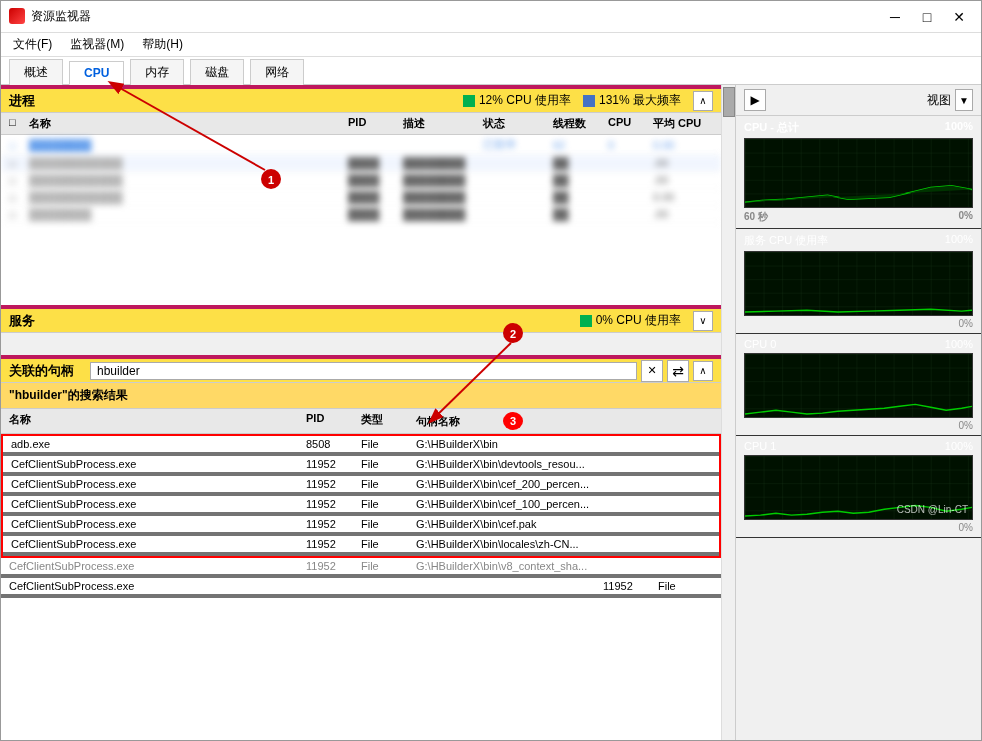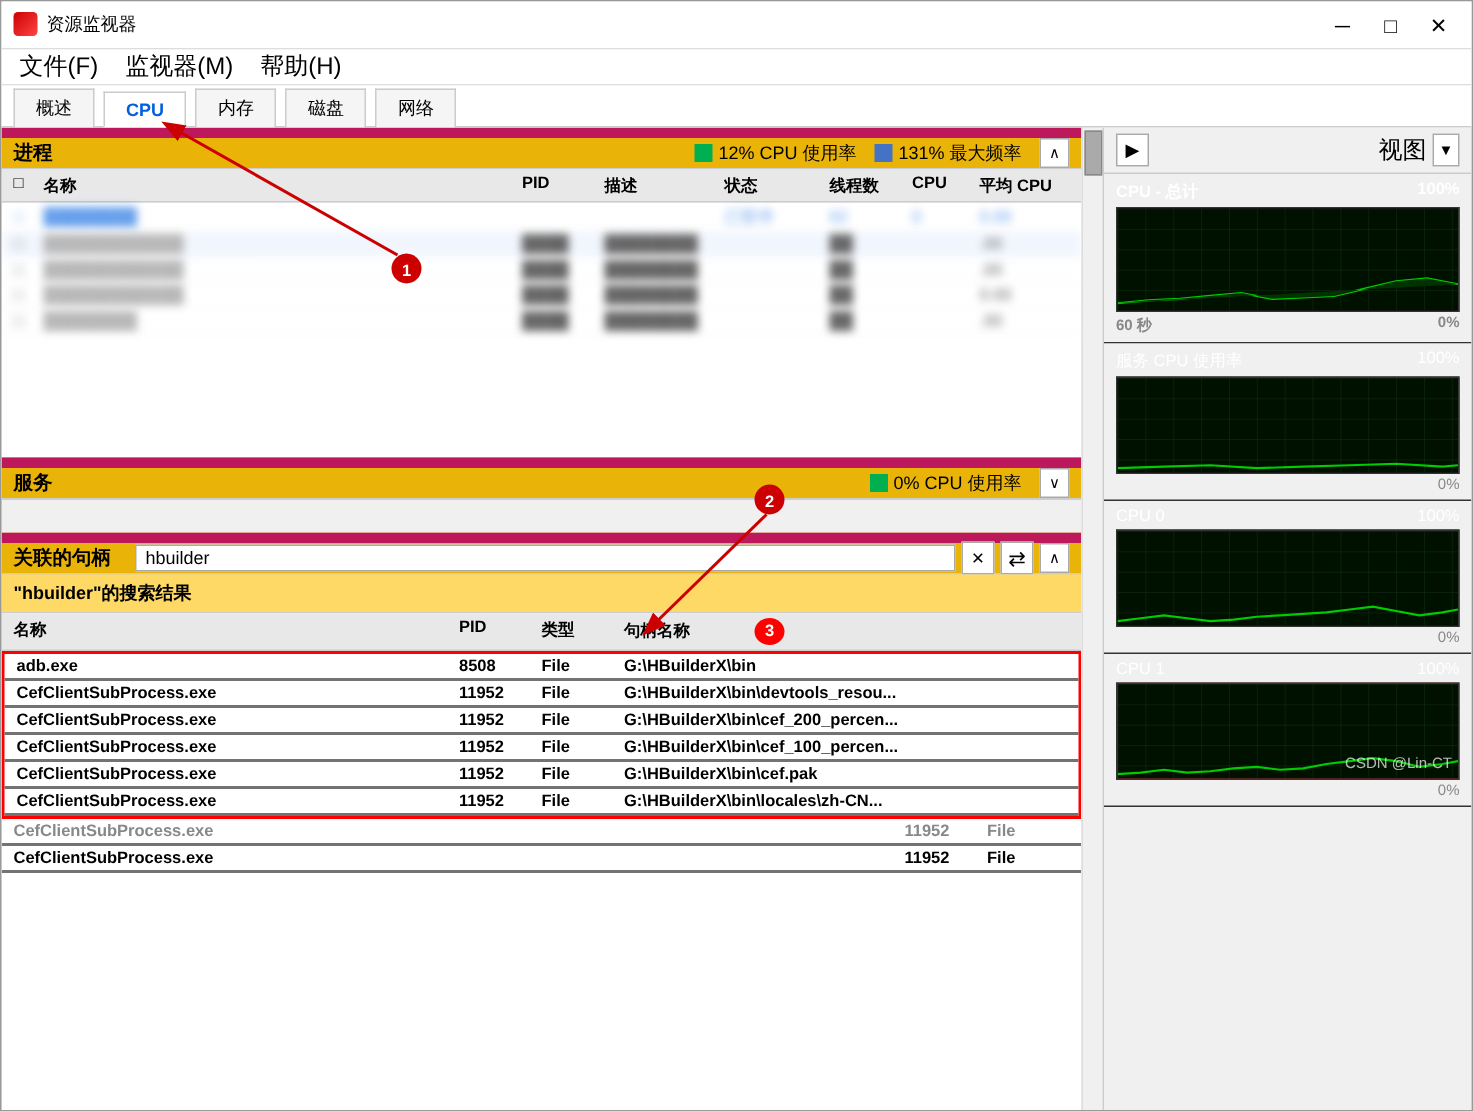--- a/index.html
+++ b/index.html
@@ -7,32 +7,32 @@
 
     .window { width: 982px; height: 741px; background: #f0f0f0; border: 1px solid #999; display: flex; flex-direction: column; }
 
     .title-bar { background: #fff; height: 32px; display: flex; align-items: center; padding: 0 8px; border-bottom: 1px solid #ddd; justify-content: space-between; }
     .title-bar-left { display: flex; gap: 6px; font-size: 12px; }
     .title-bar-icon { width: 16px; height: 16px; background: #e05; border-radius: 2px; }
     .title-bar-controls { display: flex; gap: 4px; }
     .title-btn { width: 28px; height: 22px; border: none; background: transparent; cursor: pointer; font-size: 14px; display: flex; align-items: center; justify-content: center; }
 
     .menu-bar { background: #fff; height: 24px; display: flex; align-items: center; padding: 0 4px; border-bottom: 1px solid #ddd; gap: 2px; }
-    .menu-item { padding: 2px 8px; cursor: pointer; font-size: 16px; }
+    .menu-item { padding: 2px 8px; cursor: pointer; font-size: 12px; }
 
     .tab-bar { background: #fff; height: 28px; display: flex; align-items: flex-end; padding: 0 8px; border-bottom: 1px solid #ccc; gap: 6px; }
     .tab { padding: 4px 14px; cursor: pointer; font-size: 12px; border: 1px solid #ccc; border-bottom: none; background: #f5f5f5; margin-bottom: -1px; }
     .tab.active { background: #fff; font-weight: bold; color: #0060df; border-bottom: 1px solid #fff; }
 
     .main-content { display: flex; flex: 1; overflow: hidden; }
 
     .left-panel { flex: 1; display: flex; flex-direction: column; overflow: hidden; border-right: 1px solid #ccc; }
 
     
-    .section-header { background: #eab308; border-bottom: 1px solid #ccc; border-top: 7px solid #be185d; padding: 4px 8px; display: flex; align-items: center; justify-content: space-between; height: 28px; }
+    .section-header { background: #fde047; border-bottom: 1px solid #ccc; border-top: 4px solid #be185d; padding: 4px 8px; display: flex; align-items: center; justify-content: space-between; height: 28px; }
     .section-title { font-weight: bold; font-size: 13px; }
     .section-info { display: flex; align-items: center; gap: 12px; font-size: 12px; }
     .cpu-indicator { display: flex; align-items: center; gap: 4px; }
     .green-square { width: 12px; height: 12px; background: #00b050; }
     .blue-square { width: 12px; height: 12px; background: #4472c4; }
     .collapse-btn { width: 20px; height: 20px; border: 1px solid #aaa; background: #fff; cursor: pointer; display: flex; align-items: center; justify-content: center; font-size: 10px; }
 
     
     .process-section { flex: 0 0 220px; display: flex; flex-direction: column; overflow: hidden; }
     .process-table { flex: 1; overflow: hidden; background: #fff; }
@@ -60,21 +60,21 @@
 
     .search-result-header { background: #ffd966; padding: 4px 8px; font-size: 12px; font-weight: bold; border-bottom: 1px solid #ccc; }
 
     .handles-table { flex: 1; overflow: hidden; background: #fff; }
     .handles-header { display: flex; background: #e8e8e8; border-bottom: 1px solid #ccc; padding: 3px 8px; font-size: 11px; font-weight: bold; }
     .col-h-name { flex: 1; }
     .col-h-pid { width: 55px; }
     .col-h-type { width: 55px; }
     .col-h-handle { flex: 1; }
 
-    .handles-row { display: flex; padding: 2px 8px; font-size: 11px; border-bottom: 2px solid #737373; align-items: center; font-weight: bold; }
+    .handles-row { display: flex; padding: 2px 8px; font-size: 11px; border-bottom: 4px solid #737373; align-items: center; }
 
     
     .right-panel { width: 245px; display: flex; flex-direction: column; background: #1e1e1e; overflow-y: auto; }
     .right-top-bar { background: #f0f0f0; display: flex; align-items: center; justify-content: space-between; padding: 4px 8px; border-bottom: 1px solid #ccc; }
 
     .chart-section { padding: 6px 8px; background: #1e1e1e; border-bottom: 1px solid #333; }
     .chart-label { color: #fff; font-size: 11px; display: flex; justify-content: space-between; margin-bottom: 3px; }
     .chart-area { width: 100%; height: 65px; background: #000; border: 1px solid #333; position: relative; overflow: hidden; }
     .chart-footer { color: #888; font-size: 10px; display: flex; justify-content: space-between; margin-top: 2px; }
 
@@ -274,20 +274,21 @@
                   <span class="col-h-name">CefClientSubProcess.exe</span>
                   <span class="col-h-pid">11952</span>
                   <span class="col-h-type">File</span>
                   <span class="col-h-handle">G:\HBuilderX\bin\locales\zh-CN...</span>
                 </div>
               </div>
               <div class="handles-row" style="color:#888;">
                 <span class="col-h-name">CefClientSubProcess.exe</span>
                 <span class="col-h-pid">11952</span>
                 <span class="col-h-type">File</span>
+                <span class="col-h-handle">G:\HBuilderX\bin\v8_context_sha...</span>
               </div>
               <div class="handles-row">
                 <span class="col-h-name">CefClientSubProcess.exe</span>
                 <span class="col-h-pid">11952</span>
                 <span class="col-h-type">File</span>
               </div>
             </div>
           </div>
 
         </div>
@@ -295,21 +296,21 @@
         <div class="scrollbar-area">
           <div class="scroll-thumb"></div>
         </div>
       </div>
     </div>
 
     <div class="right-panel" style="background:#f0f0f0;position:relative;">
       <div class="right-top-bar">
         <button style="width:22px;height:22px;border:1px solid #aaa;background:#fff;cursor:pointer;font-size:12px;display:flex;align-items:center;justify-content:center;">▶</button>
         <div style="display:flex;align-items:center;gap:4px;">
-          <span style="font-size:16px;">视图</span>
+          <span style="font-size:12px;">视图</span>
           <button style="width:18px;height:22px;border:1px solid #aaa;background:#fff;cursor:pointer;font-size:10px;">▼</button>
         </div>
       </div>
 
       <div class="chart-section" style="background:#f0f0f0;padding:4px 8px;font-weight:bold;">
         <div class="chart-label">
           <span>CPU - 总计</span>
           <span>100%</span>
         </div>
         <div class="chart-area" style="height:70px;background:#000;">

